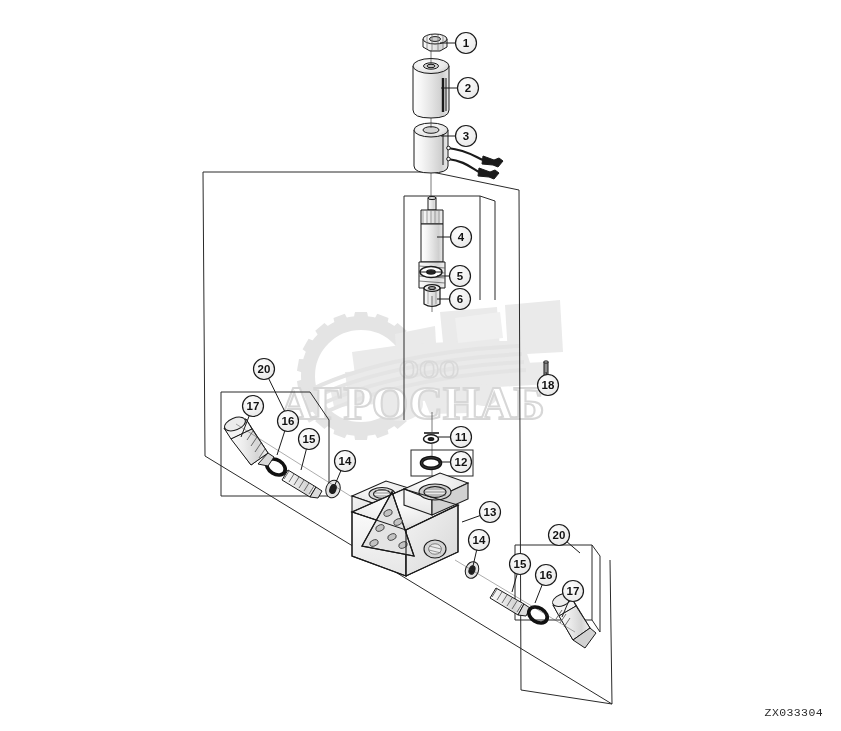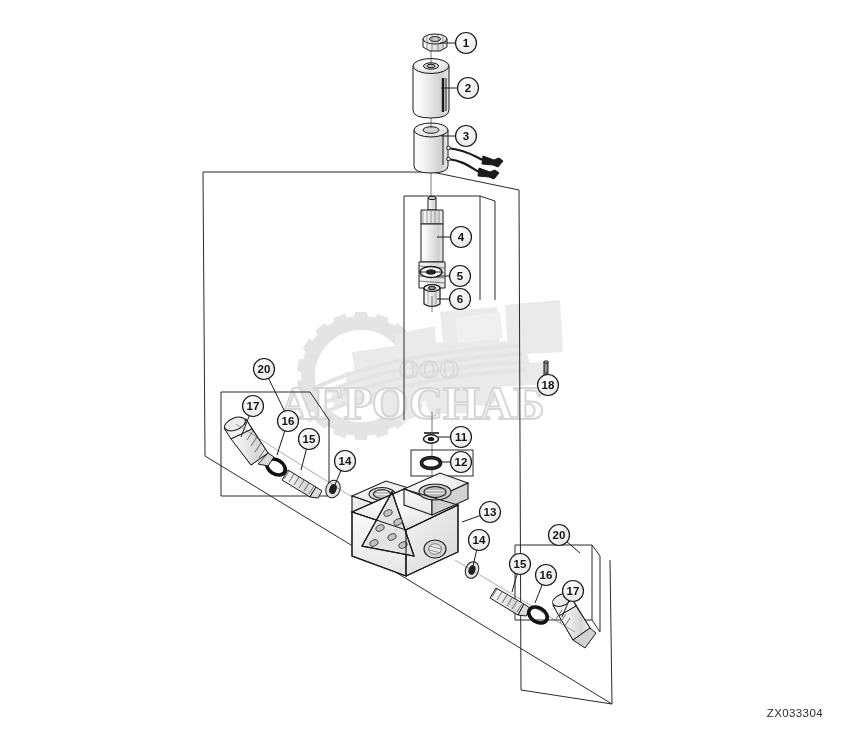--- a/index.html
+++ b/index.html
@@ -6,21 +6,21 @@
   html,body{margin:0;padding:0;background:#ffffff;}
   body{
     width:841px;height:731px;overflow:hidden;position:relative;
     font-family:"Liberation Sans", sans-serif;
     -webkit-font-smoothing:antialiased;
   }
   #stage{position:absolute;inset:0;width:841px;height:731px;background:#fff;}
   #svgroot{position:absolute;left:0;top:0;width:841px;height:731px;}
   .code-label{
     position:absolute; right:18px; bottom:12px;
-    font-family:Liberation Sans, sans-serif;
+    font-family:Liberation Mono, monospace;
     font-size:11.5px; letter-spacing:.4px; color:#2b2b2b;
   }
 </style>
 </head>
 <body>
 
 <div id="stage">
 
   <svg id="svgroot" viewBox="0 0 841 731">
     <defs>

